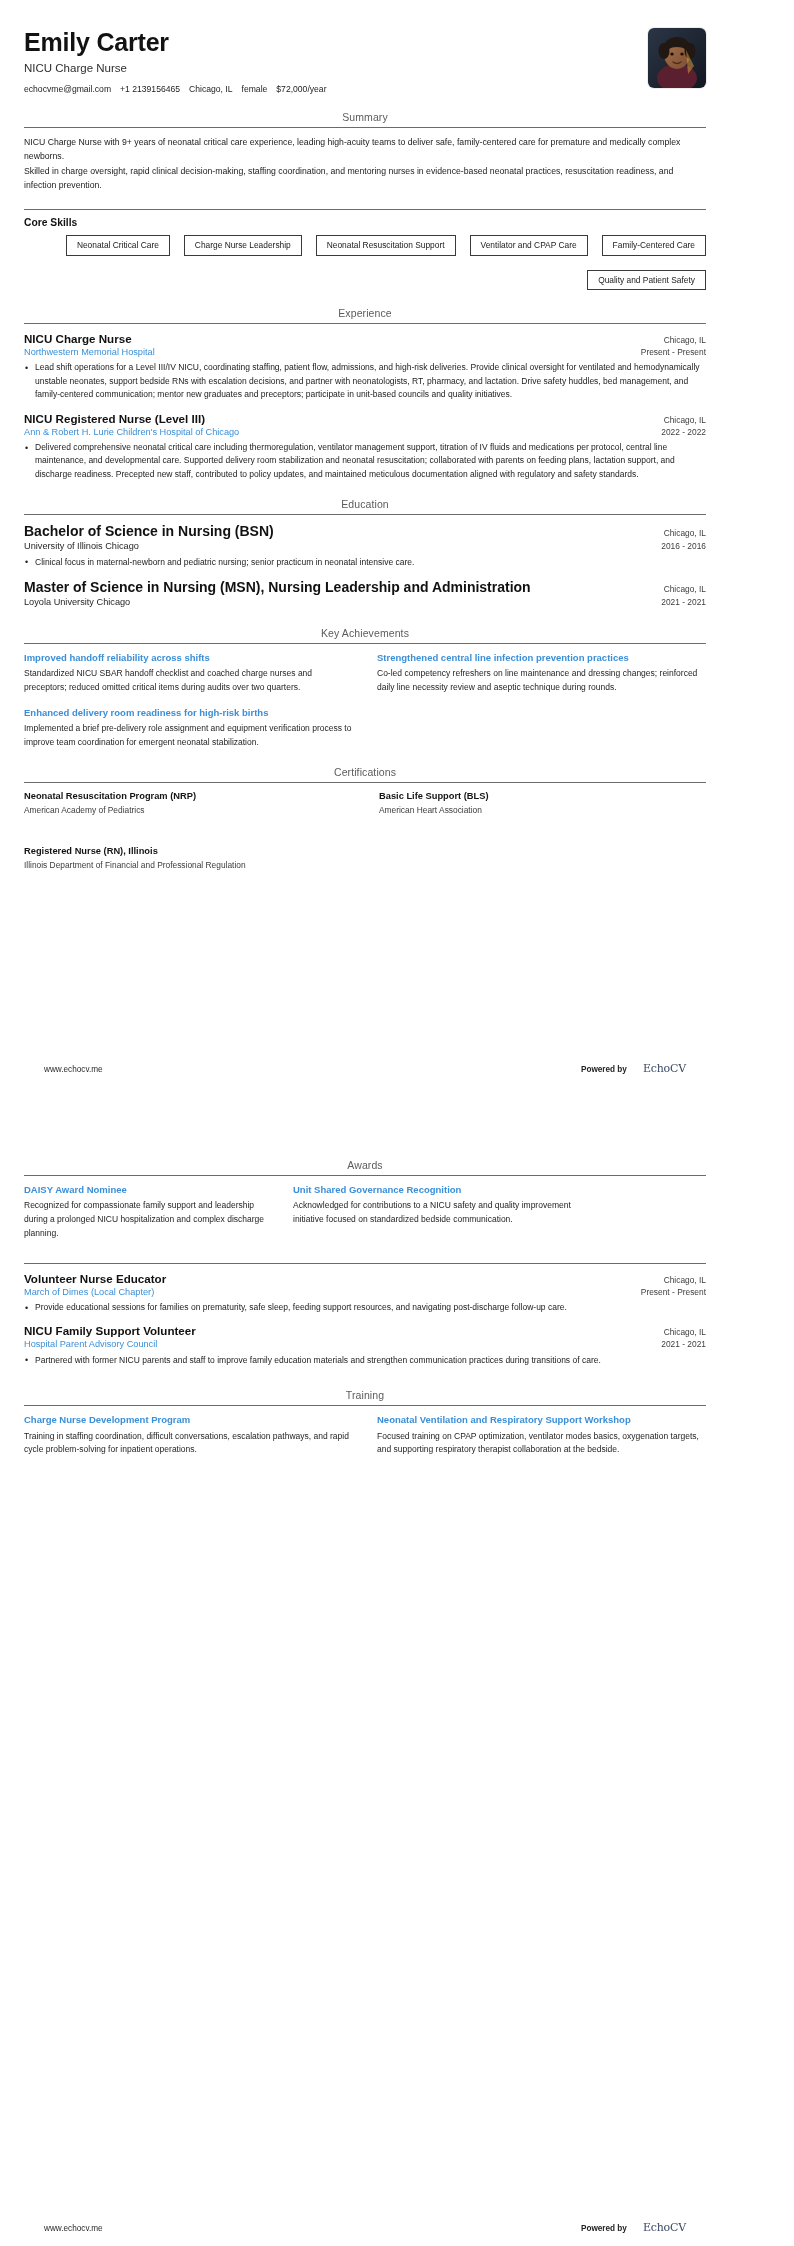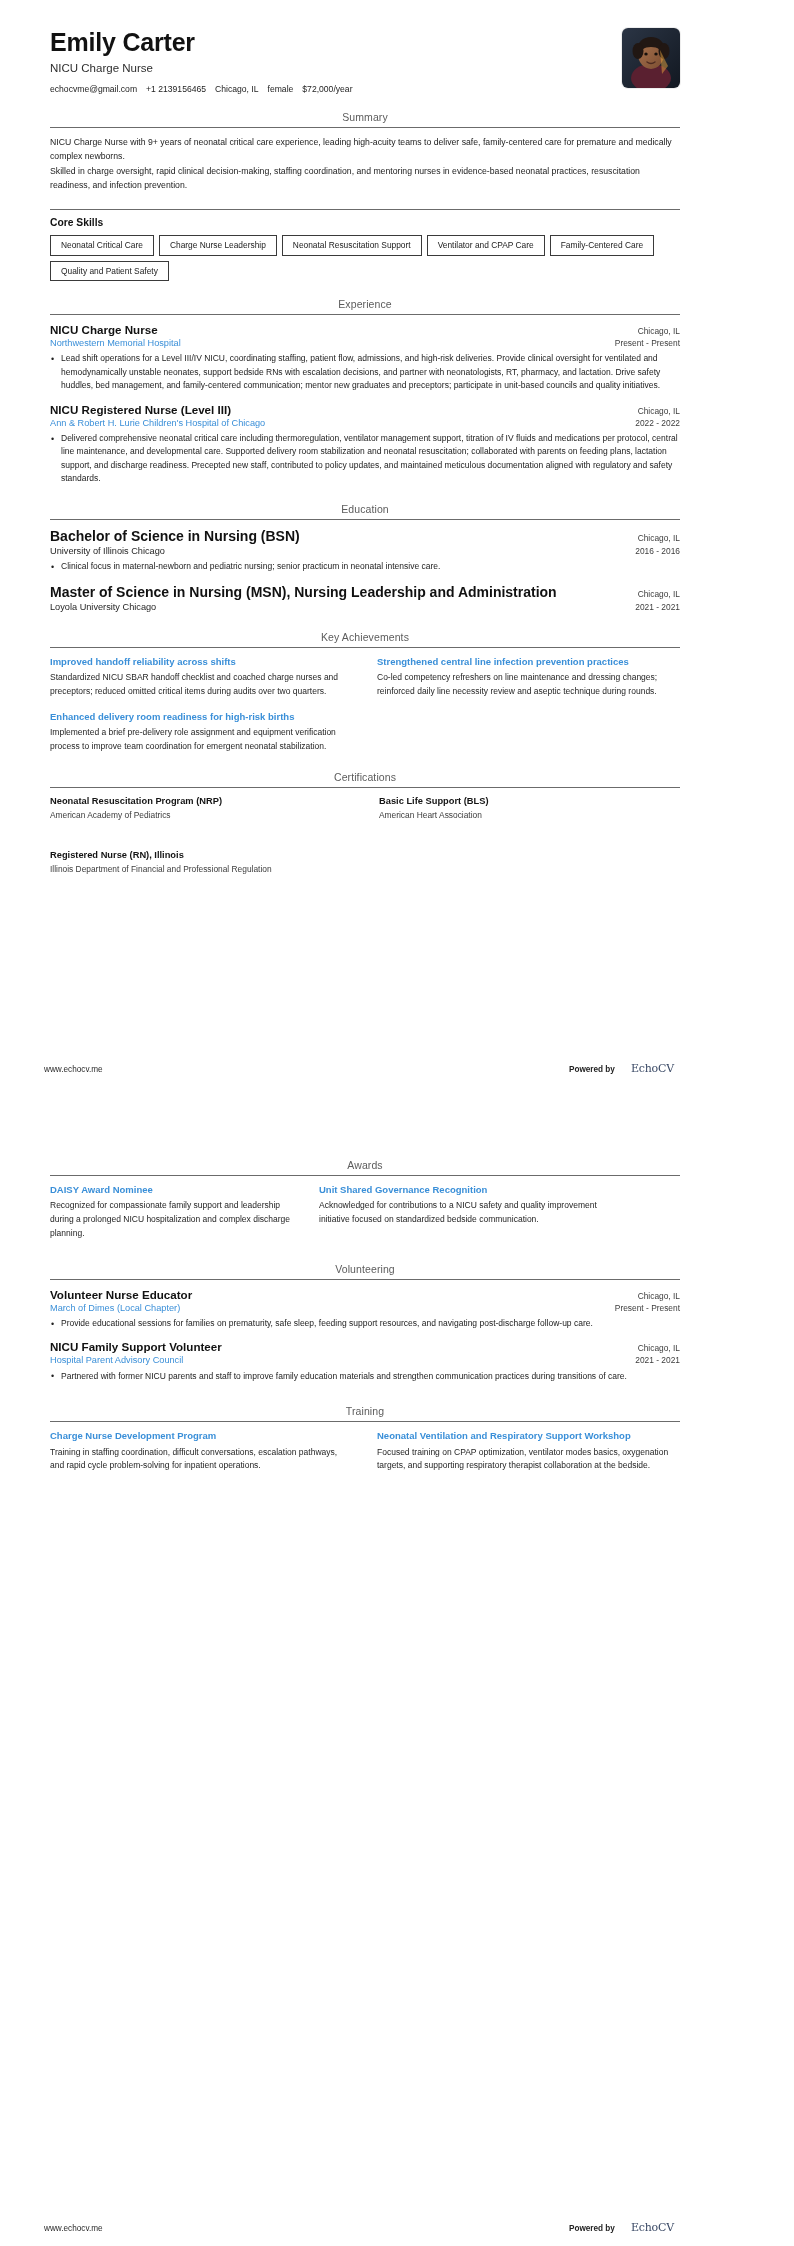--- a/index.html
+++ b/index.html
@@ -7,21 +7,21 @@
     width: 794px;
     background: #ffffff;
     font-family: "Liberation Sans", sans-serif;
     color: #1c1c1c;
     -webkit-font-smoothing: antialiased;
   }
   .page {
     position: relative;
     width: 730px;
     background: #ffffff;
-    padding: 0 50px;
+    padding: 0 24px;
   }
   .page-1 { height: 1123px; }
   .page-2 { height: 1123px; }
 
   
   .header {
     display: flex;
     align-items: flex-start;
     justify-content: space-between;
     padding-top: 26px;
@@ -83,21 +83,21 @@
     margin-bottom: 1px;
   }
 
   
   .skill-group-title {
     font-size: 10.3px;
     font-weight: bold;
     color: #111;
     margin: 1px 0 7px 0;
   }
-  .chips { display: flex; flex-wrap: wrap; gap: 5px; }
+  .chips { display: flex; flex-wrap: wrap; gap: 14px; justify-content: flex-end; }
   .chip {
     border: 1px solid #3a3a3a;
     font-size: 8.4px;
     color: #1b1b1b;
     padding: 5px 10px 5px 10px;
     line-height: 1;
     white-space: nowrap;
   }
 
   
@@ -183,21 +183,21 @@
     grid-template-columns: 1fr 1fr;
     column-gap: 24px;
     row-gap: 10px;
     gap: 28px;
   }
 
   
   .footer {
     position: absolute;
     left: 44px;
-    right: 56px;
+    right: 44px;
     bottom: 48px;
     display: flex;
     justify-content: space-between;
     align-items: baseline;
     font-size: 8.2px;
     color: #2a2a2a;
   }
   .powered { display: flex; align-items: baseline; gap: 16px; }
   .powered .brand {
     font-size: 11px;
@@ -391,21 +391,20 @@
         <div class="card-body">Recognized for compassionate family support and leadership during a prolonged NICU hospitalization and complex discharge planning.</div>
       </div>
       <div>
         <div class="card-title">Unit Shared Governance Recognition</div>
         <div class="card-body" style="max-width:290px;">Acknowledged for contributions to a NICU safety and quality improvement initiative focused on standardized bedside communication.</div>
       </div>
     </div>
   </section>
 
   <section class="section" style="margin-top:22px;">
-    <div class="section-title">Volunteering</div>
     <div class="section-rule"></div>
 
     <div class="entry">
       <div class="entry-row">
         <div class="entry-title">Volunteer Nurse Educator</div>
         <div class="entry-meta">Chicago, IL</div>
       </div>
       <div class="entry-row">
         <div class="entry-org">March of Dimes (Local Chapter)</div>
         <div class="entry-meta">Present - Present</div>

